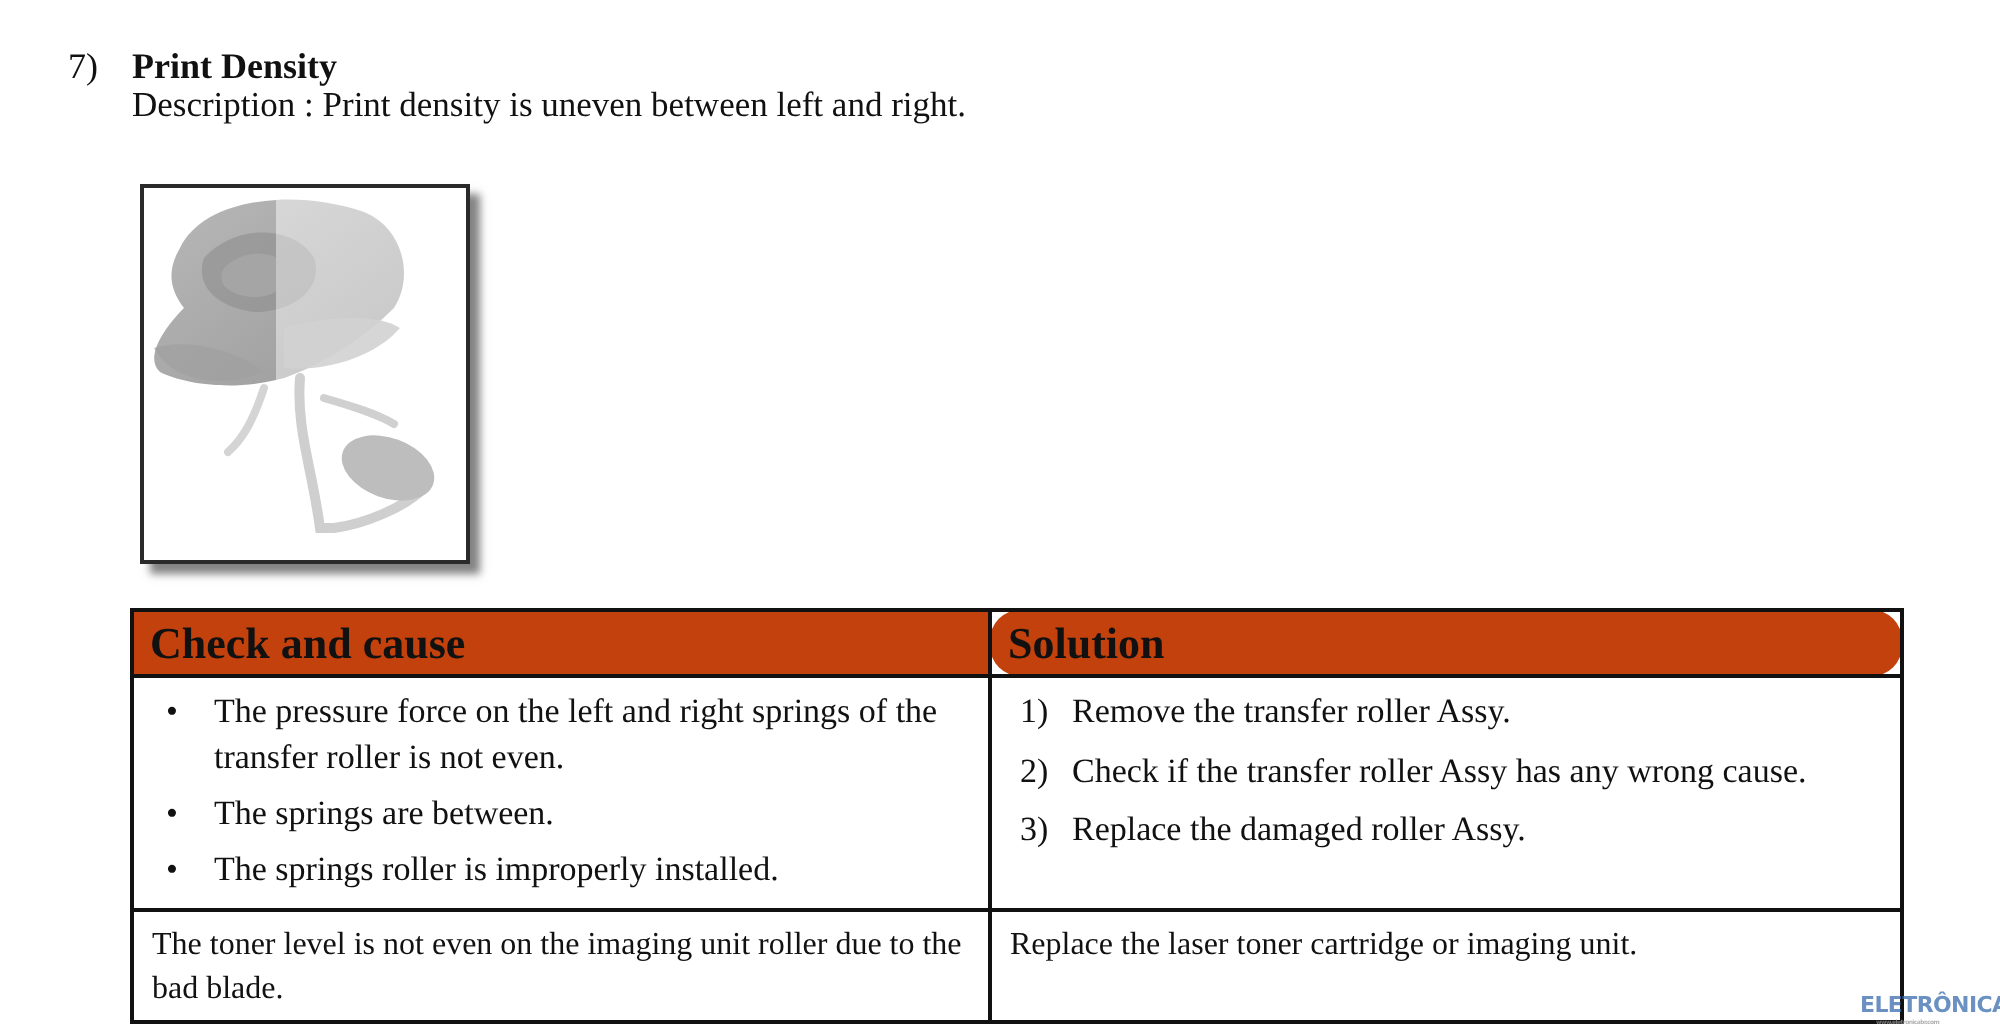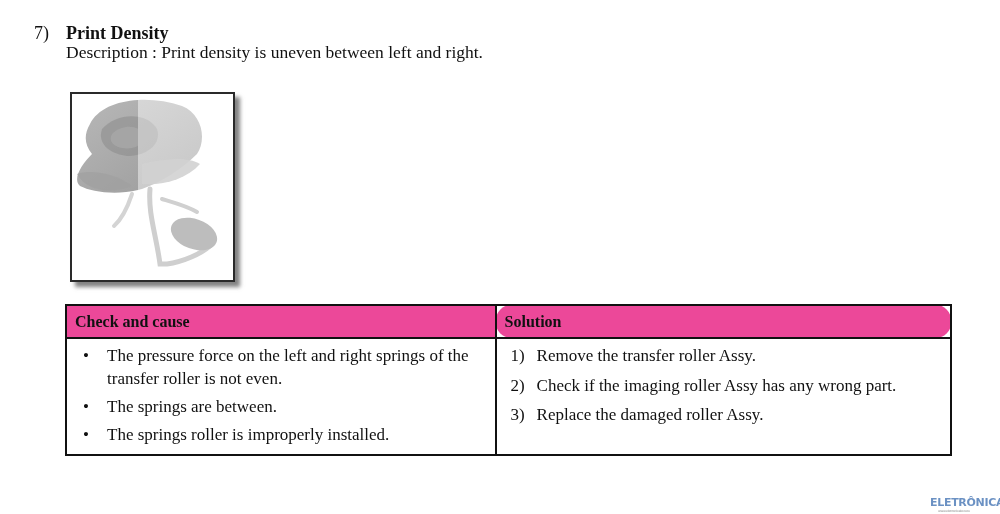--- a/index.html
+++ b/index.html
@@ -58,23 +58,23 @@
       width: 887px;
       border-collapse: collapse;
       font-size: 17px;
     }
     table.trouble th, table.trouble td {
       border: 2px solid #111111;
       vertical-align: top;
       text-align: left;
     }
     table.trouble th {
-      background: #ec4899;
-      font-weight: bold;
-      font-size: 16px;
+      background: #c2410c;
+      font-weight: bold;
+      font-size: 22px;
       height: 29px;
       padding: 0 8px;
       line-height: 31px;
     }
     .col1 { width: 441px; }
     .col2 { width: 442px; border-radius: 15px; }
     td.bullets-cell {
       padding: 5px 6px 3px 8px;
       height: 101px;
     }
@@ -253,28 +253,32 @@
         </ul>
       </td>
       <td class="steps-cell">
         <ol class="steps">
           <li>
             <span class="num">1)</span>
             <span>Remove the transfer roller Assy.</span>
           </li>
           <li>
             <span class="num">2)</span>
-            <span>Check if the imaging roller Assy has any wrong part.</span>
+            <span>Check if the transfer roller Assy has any wrong cause.</span>
           </li>
           <li>
             <span class="num">3)</span>
             <span>Replace the damaged roller Assy.</span>
           </li>
         </ol>
       </td>
+    </tr>
+    <tr>
+      <td class="plain-cell">The toner level is not even on the imaging unit roller due to the bad blade.</td>
+      <td class="plain-cell">Replace the laser toner cartridge or imaging unit.</td>
     </tr>
   </tbody>
 </table>
 
 <div class="watermark">
   <span class="wm-text">
     <span>ELETRÔNICA</span>
     <span class="wm-sub">www.eletronicabr.com</span>
   </span>
   <span class="wm-badge">

